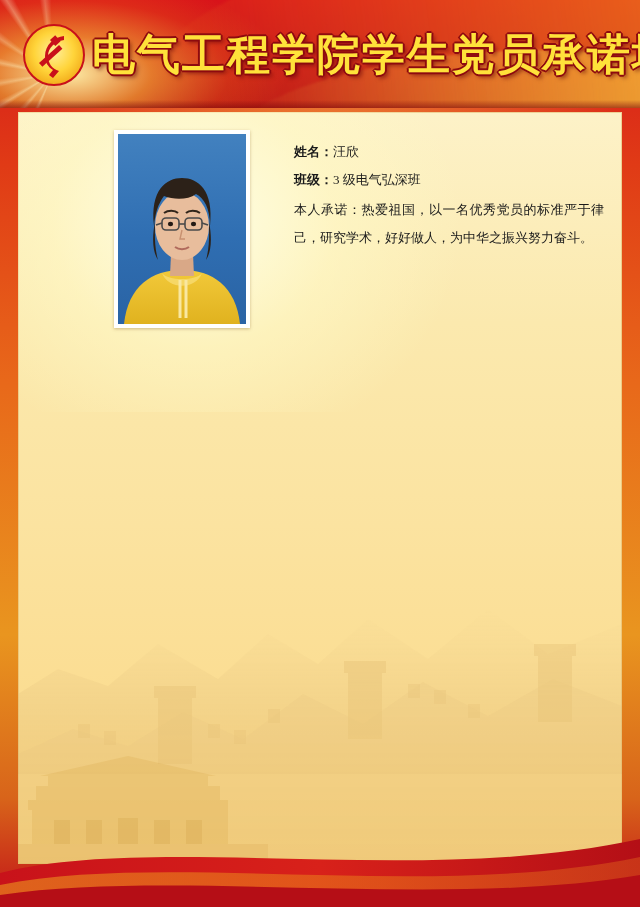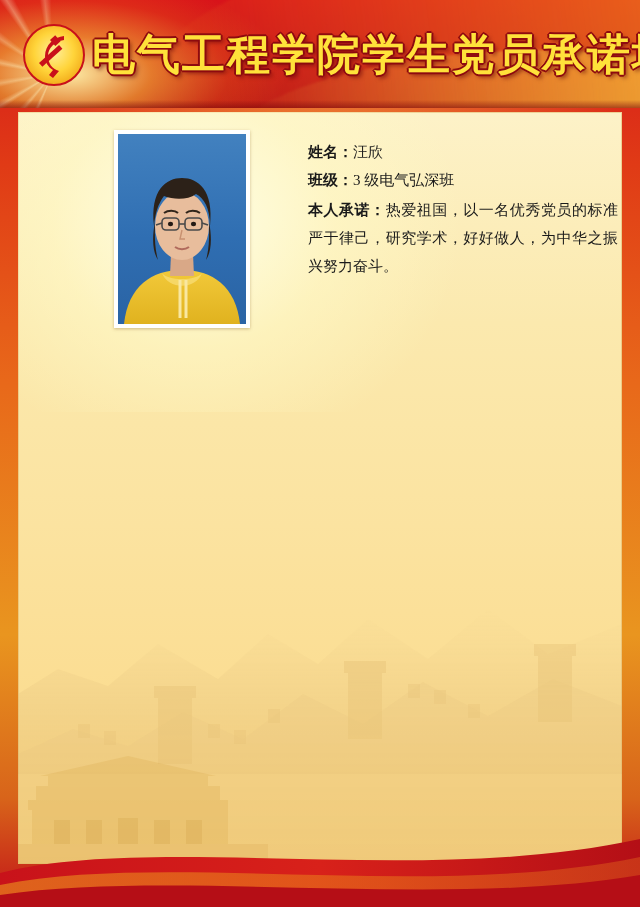--- a/index.html
+++ b/index.html
@@ -185,36 +185,36 @@
     width: 128px;
     height: 190px;
     background: linear-gradient(180deg, #3f7fc0 0%, #2f6fb4 45%, #2a66a8 100%);
     position: relative;
     overflow: hidden;
   }
   .photo svg { display:block; }
 
   .info {
     position: absolute;
-    left: 290px;
+    left: 276px;
     top: 26px;
     width: 310px;
     color: #1a1a1a;
-    font-size: 15px;
+    font-size: 13px;
     line-height: 28px;
     font-family: "Liberation Serif", "DejaVu Serif", serif;
   }
   .info .row { white-space: nowrap; }
   .info .label { font-weight: bold; }
   .info .promise {
     margin-top: 2px;
     white-space: normal;
     text-align: justify;
   }
-  .info .promise .label { font-weight: bold; margin-top: 12px; }
+  .info .promise .label { font-weight: normal; margin-top: 12px; }
 </style>
 </head>
 <body>
 
 <div id="poster">
 
   <div class="frame-bg"></div>
 
   <div class="banner">
     <div class="banner-swoosh1"></div>

